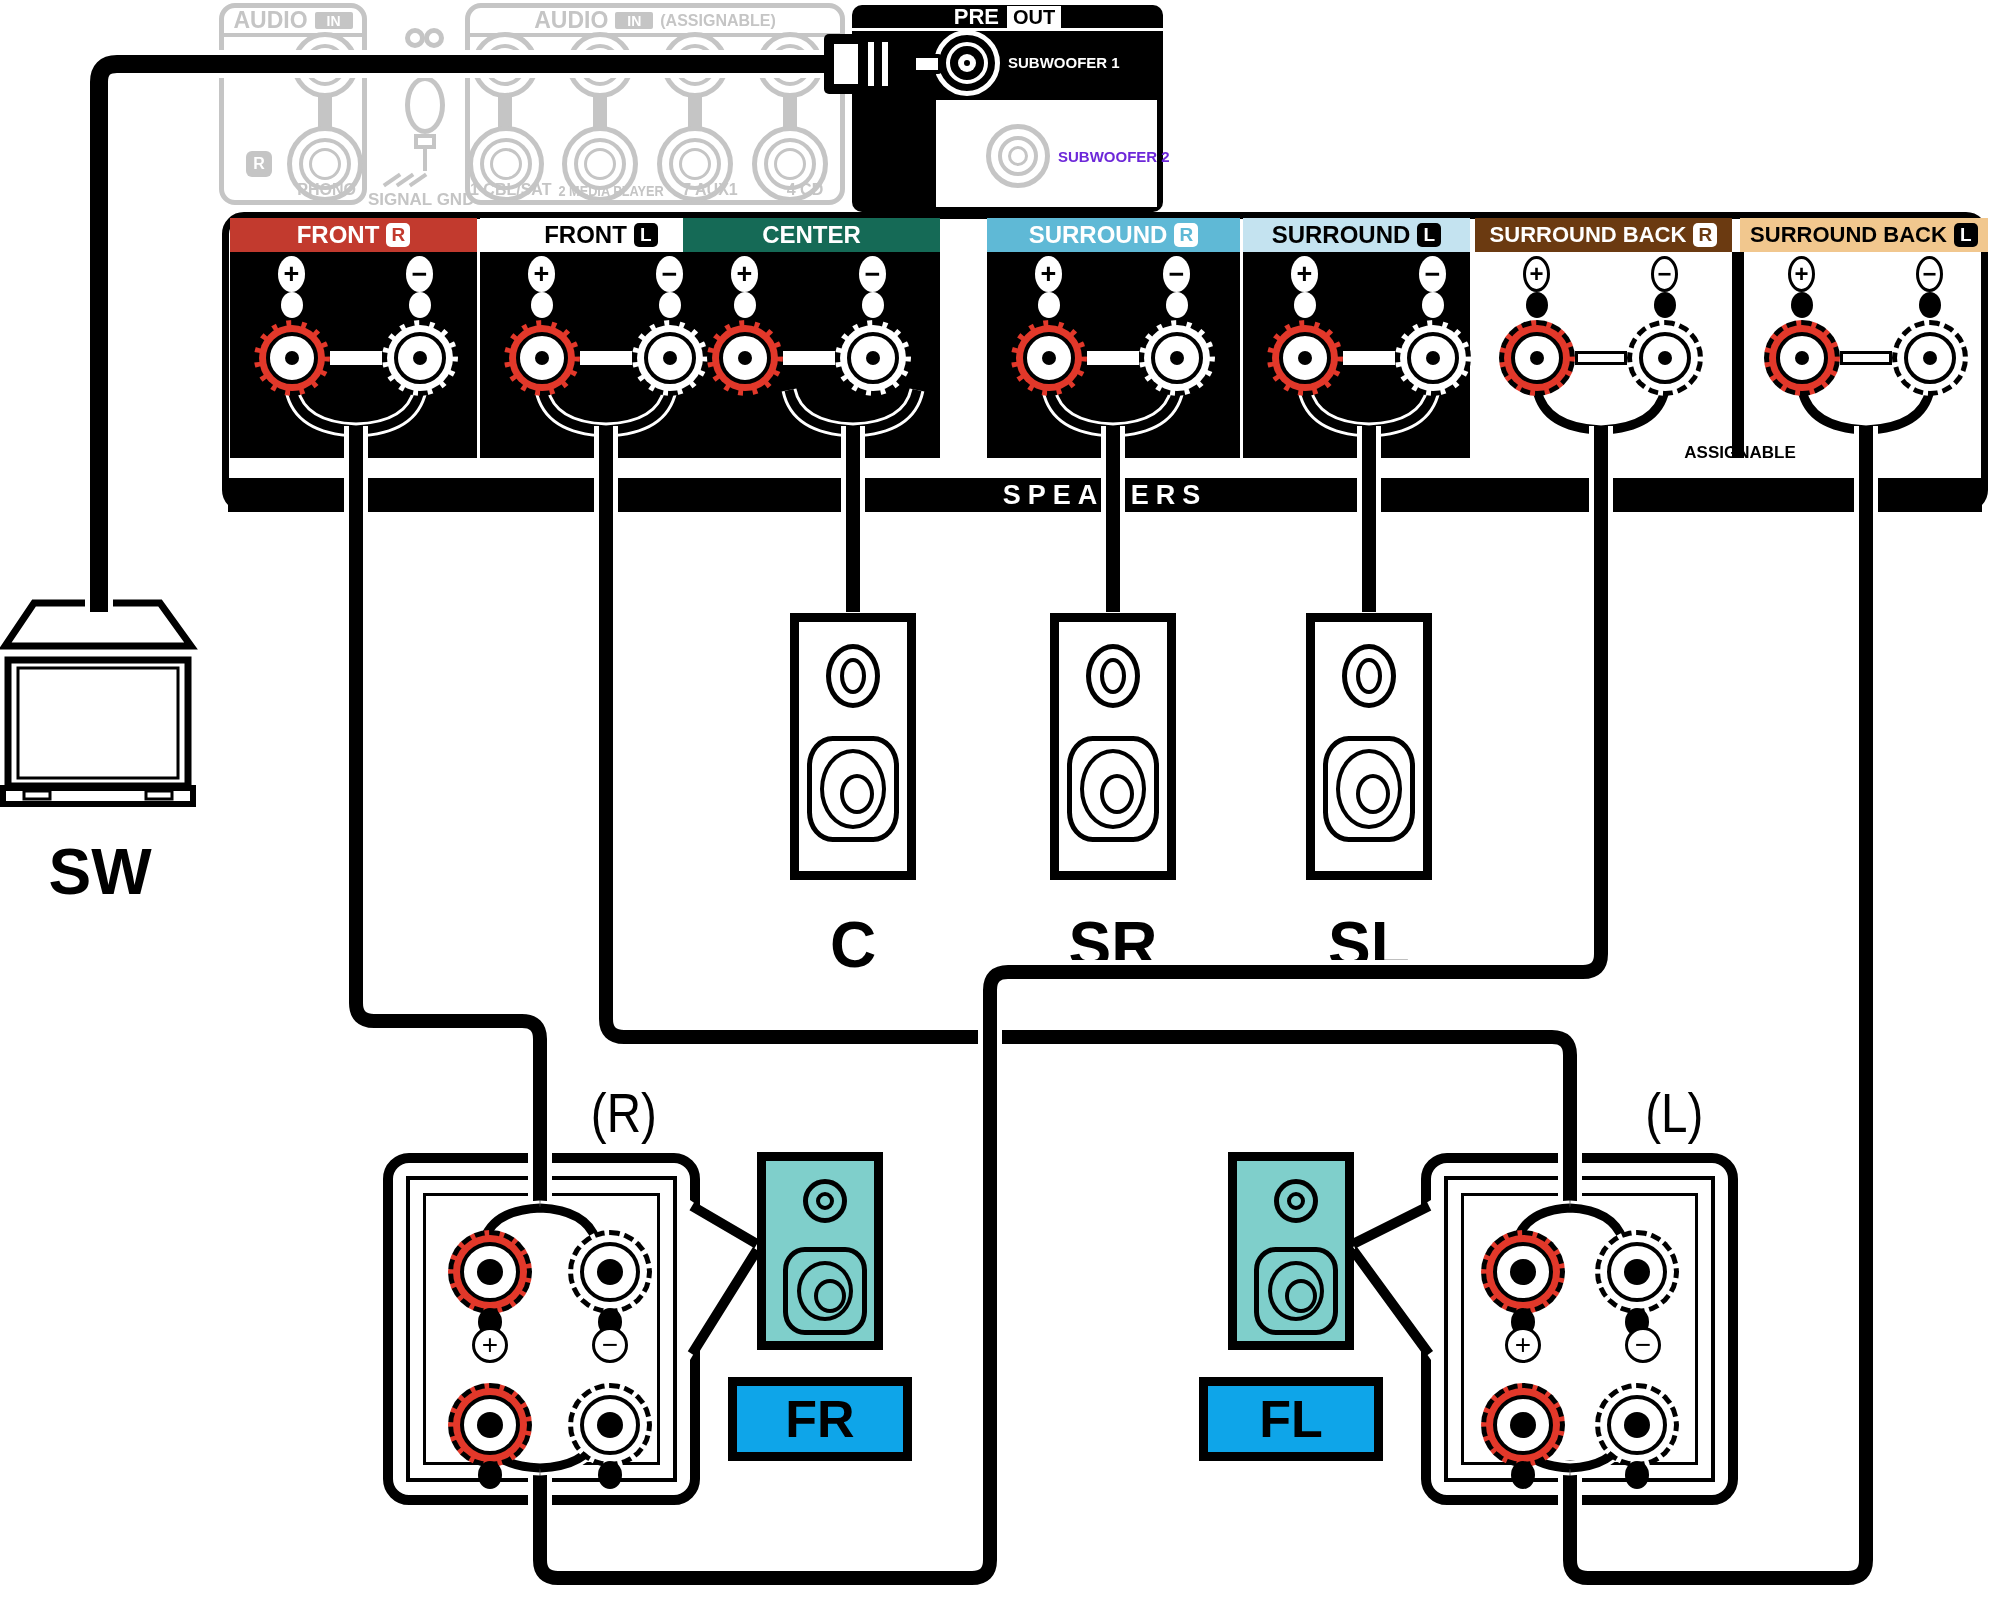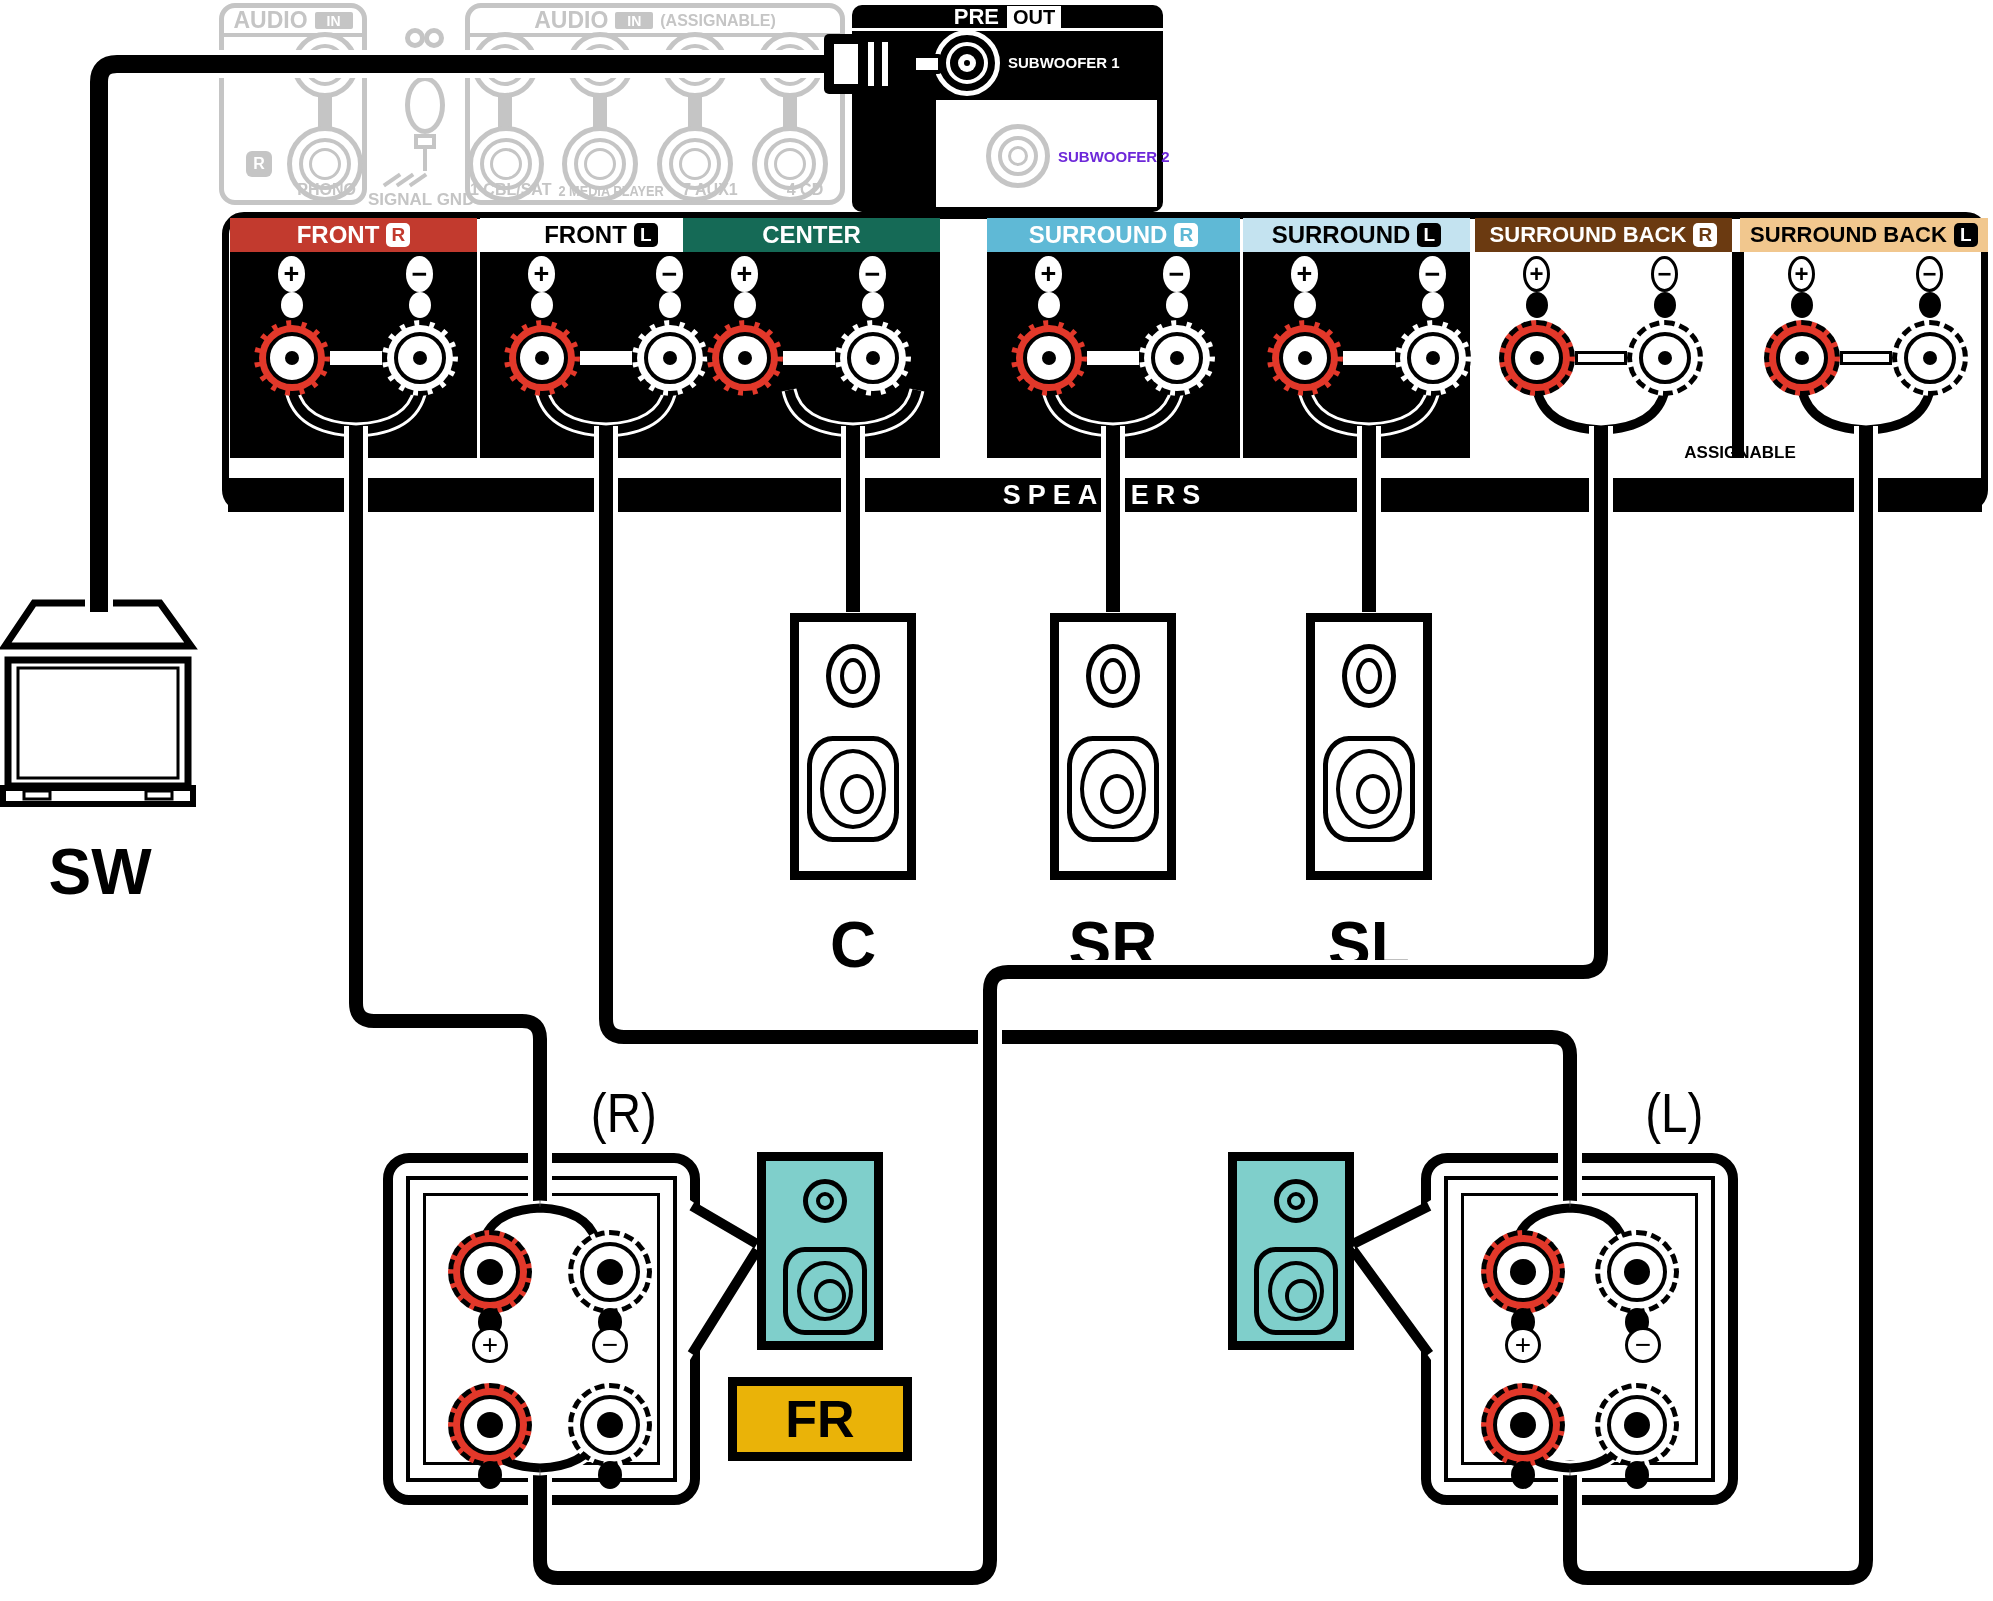--- a/index.html
+++ b/index.html
@@ -93,21 +93,21 @@
   .spk .wf::before{content:'';position:absolute;inset:8px;border:4px solid #000;border-radius:50%;}
   .spk .wf::after{content:'';position:absolute;left:28px;top:33px;width:26px;height:32px;border:4px solid #000;border-radius:50%;}
   .spk.teal{width:126px;height:198px;background:#7fcfcb;}
   .spk.teal .tw{left:37px;top:18px;width:44px;height:44px;}
   .spk.teal .tw::before{inset:8px;}
   .spk.teal .wf{left:17px;top:86px;width:84px;height:88px;border-radius:26%;}
   .spk.teal .wf::before{inset:9px;border-radius:50%;}
   .spk.teal .wf::after{left:26px;top:27px;width:24px;height:26px;}
   .biglabel{position:absolute;font-weight:bold;font-size:64px;color:#000;text-align:center;}
   .chanlabel{position:absolute;font-size:56px;font-weight:400;color:#000;transform:scaleX(.85);white-space:nowrap;}
-  .devlabel{position:absolute;width:184px;height:84px;background:#eab308;border:9px solid #000;box-sizing:border-box;
+  .devlabel{position:absolute;width:184px;height:84px;background:#0ea5e9;border:9px solid #000;box-sizing:border-box;
             display:flex;align-items:center;justify-content:center;font-weight:bold;font-size:52px;color:#000;}
 
   
   .bpanel{position:absolute;width:317px;height:352px;border:10px solid #000;border-radius:26px;
           background:#fff;box-sizing:border-box;}
   .bpanel .in1{position:absolute;inset:13px;border:4px solid #000;}
   .bpanel .in2{position:absolute;inset:30px;border:3px solid #000;}
   .bpanel .post{width:84px;height:84px;}
   .bpanel .post::after{inset:24px;}
   .bpanel .stub{position:absolute;width:24px;height:28px;background:#000;border-radius:50%;z-index:3;}
@@ -368,20 +368,21 @@
 
   <div class="spk teal" style="left:757px;top:1152px;">
     <div class="tw"></div>
     <div class="wf"></div>
   </div>
   <div class="spk teal" style="left:1228px;top:1152px;">
     <div class="tw"></div>
     <div class="wf"></div>
   </div>
   <div class="devlabel" style="left:728px;top:1377px;">FR</div>
+  <div class="devlabel" style="left:1199px;top:1377px;">FL</div>
 
   <svg id="wires" width="1993" height="1601" viewBox="0 0 1993 1601">
 
     <g>
       <polygon class="swline" points="34,603 160,603 191,646 5,646" stroke-width="7"></polygon>
       <path d="M 8 659 H 188" stroke="#000" stroke-width="4" fill="none"></path>
       <rect class="swline" x="8" y="660" width="180" height="126" stroke-width="7"></rect>
       <rect x="18" y="668" width="160" height="110" fill="none" stroke="#000" stroke-width="3"></rect>
       <rect class="swline" x="3" y="788" width="190" height="16" stroke-width="6"></rect>
       <rect class="swline" x="24" y="791" width="26" height="8" stroke-width="3"></rect>

